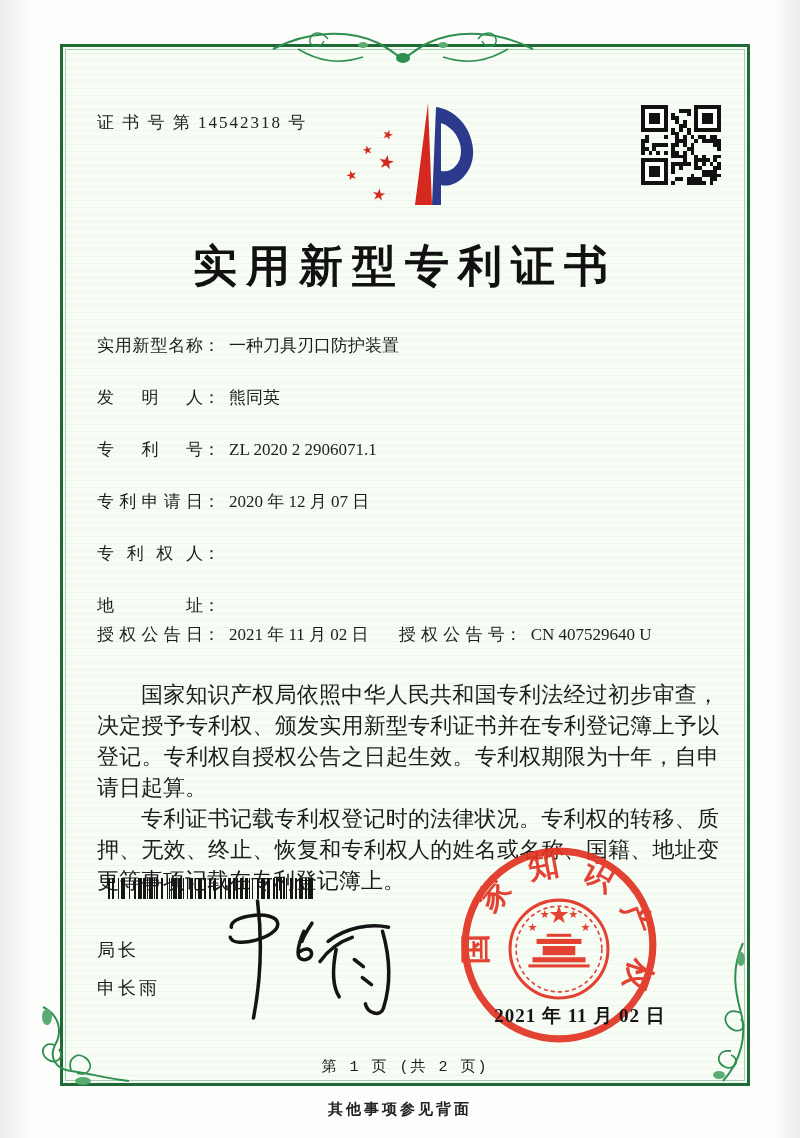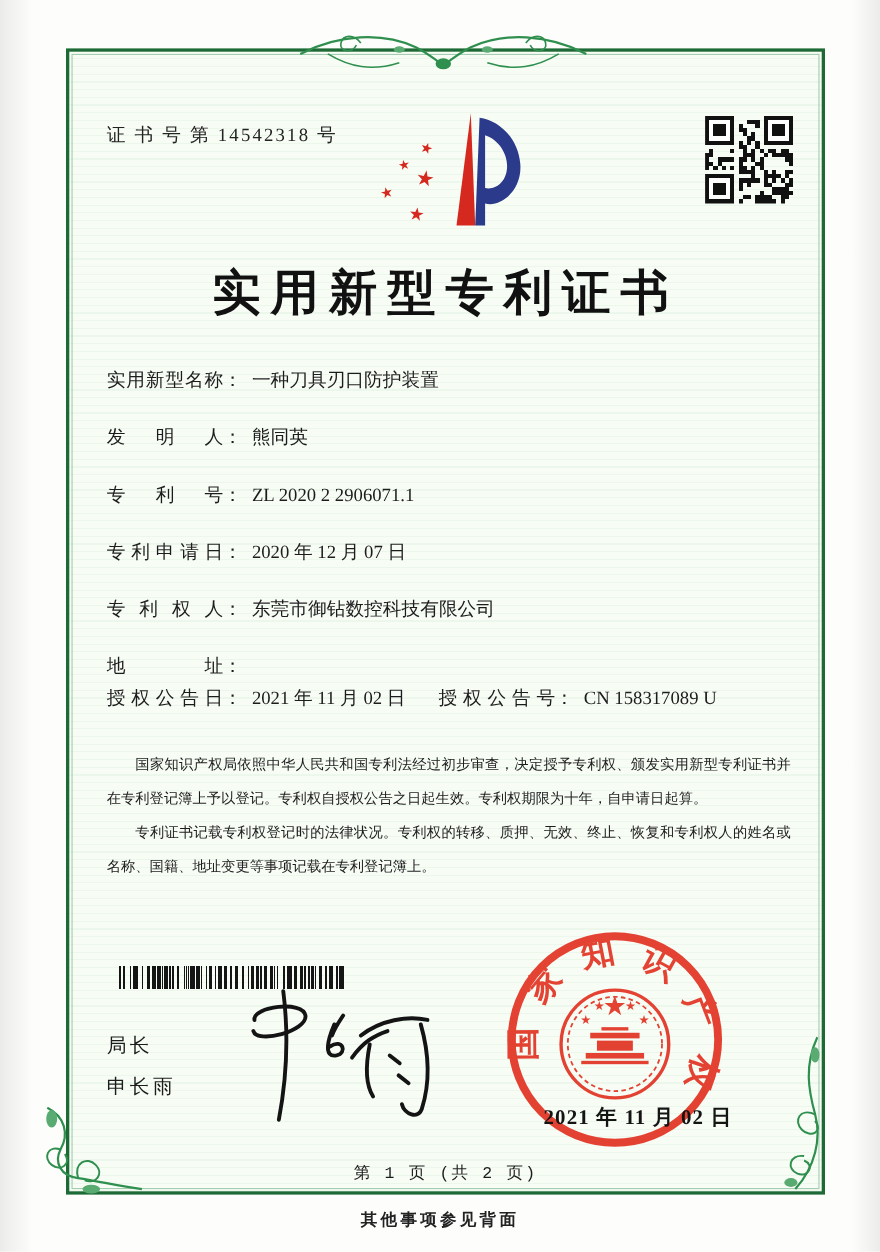--- a/index.html
+++ b/index.html
@@ -42,21 +42,21 @@
   .fields { position:absolute; left:34px; right:26px; top:287px; font-size:17px; }
   .frow { display:flex; margin-bottom:29px; line-height:23px; }
   .frow.addr { margin-bottom:6px; }
   .flabel { display:inline-block; width:106px; text-align:justify; text-align-last:justify; flex:0 0 106px; }
   .colon { flex:0 0 auto; }
   .fvalue { flex:1 1 auto; margin-left:9px; }
   .fgroup { display:flex; }
   .fgroup .fvalue { flex:0 0 auto; }
   .fgroup2 { margin-left:30px;align-items:center; }
 
-  .paras { position:absolute; left:34px; right:28px; top:632px; font-size:13px; line-height:31px; text-align:justify; }
+  .paras { position:absolute; left:34px; right:28px; top:632px; font-size:22px; line-height:31px; text-align:justify; }
   .paras p { text-indent:2em; }
 
   .barcode { position:absolute; left:45px; top:831px; width:205px; height:21px; }
 
   .signer-title { position:absolute; left:34px; top:891px; font-size:18px; letter-spacing:3px; }
   .signer-name  { position:absolute; left:34px; top:929px; font-size:18px; letter-spacing:3px; }
   .signature { position:absolute; left:148px; top:850px; width:212px; height:126px; }
 
   .seal { position:absolute; left:394px; top:796px; width:204px; height:204px; }
   .seal-date { position:absolute; left:412px; top:956px; width:210px; text-align:center;
@@ -262,36 +262,35 @@
       <span class="fvalue">ZL 2020 2 2906071.1</span>
     </div>
     <div class="frow">
       <span class="flabel">专利申请日</span>
         <span class="colon">：</span>
       <span class="fvalue">2020 年 12 月 07 日</span>
     </div>
     <div class="frow">
       <span class="flabel">专利权人</span>
         <span class="colon">：</span>
-      <span class="fvalue">东莞市御钻数控科技有限公司</span>
     </div>
     <div class="frow addr">
       <span class="flabel">地址</span>
         <span class="colon">：</span>
     </div>
     <div class="frow">
       <span class="fgroup">
         <span class="flabel">授权公告日</span>
           <span class="colon">：</span>
         <span class="fvalue">2021 年 11 月 02 日</span>
       </span>
       <span class="fgroup fgroup2">
         <span class="flabel">授权公告号</span>
           <span class="colon">：</span>
-        <span class="fvalue">CN 158317089 U</span>
+        <span class="fvalue">CN 407529640 U</span>
       </span>
     </div>
   </div>
 
   <div class="paras">
     <p>国家知识产权局依照中华人民共和国专利法经过初步审查，决定授予专利权、颁发实用新型专利证书并在专利登记簿上予以登记。专利权自授权公告之日起生效。专利权期限为十年，自申请日起算。</p>
     <p>专利证书记载专利权登记时的法律状况。专利权的转移、质押、无效、终止、恢复和专利权人的姓名或名称、国籍、地址变更等事项记载在专利登记簿上。</p>
   </div>
 
   <svg id="barcode" class="barcode" viewBox="0 0 205 21" preserveAspectRatio="none" shape-rendering="crispEdges">

